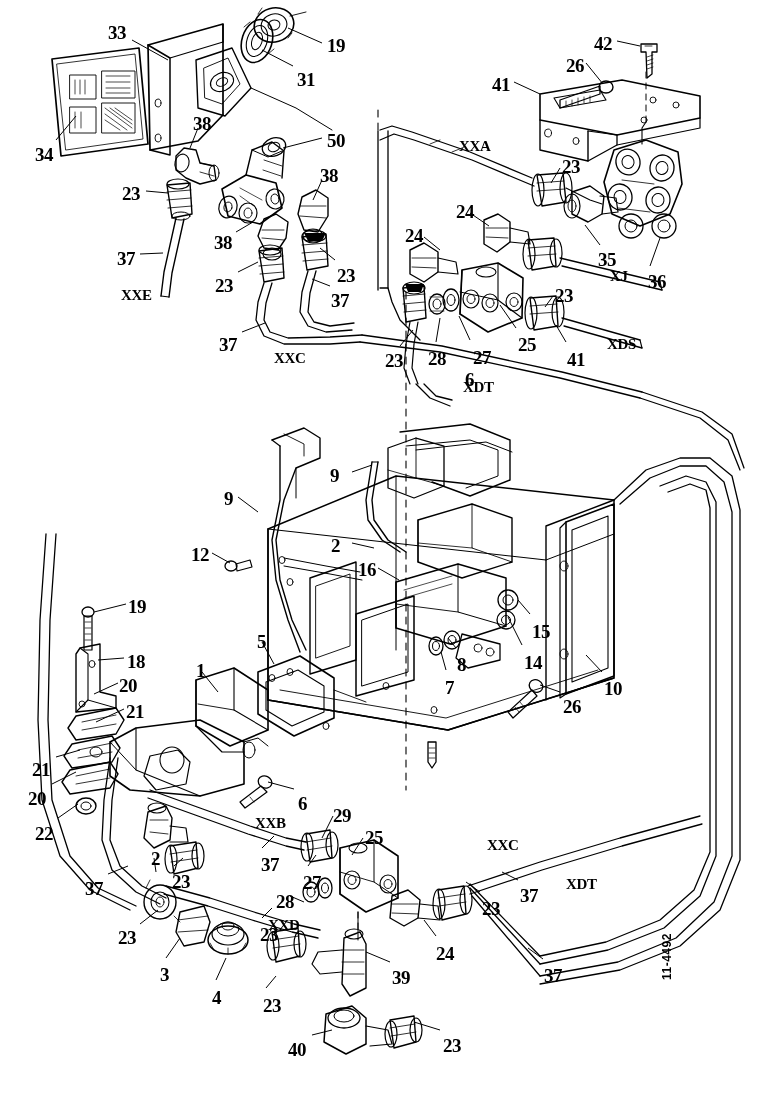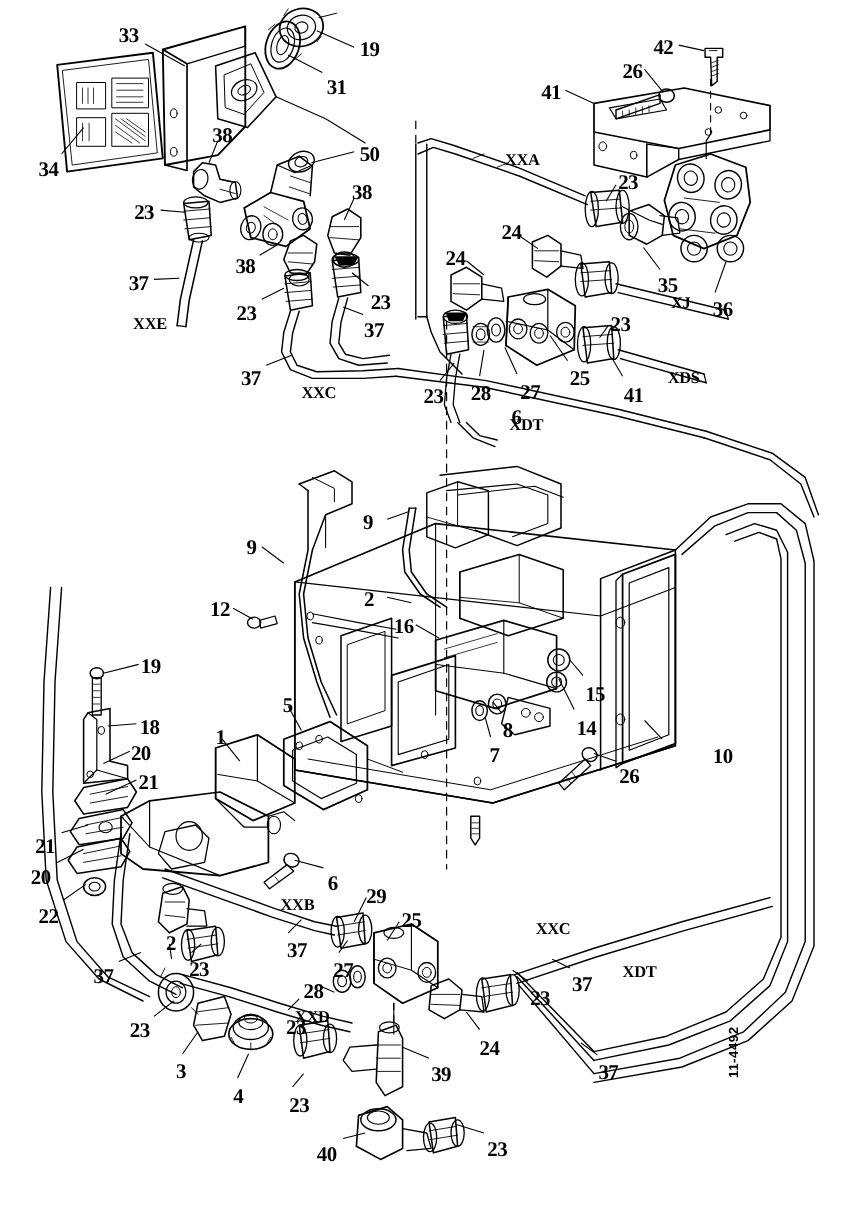--- a/index.html
+++ b/index.html
@@ -697,21 +697,21 @@
       <div class="code" style="left: 607px; top: 337px;">XDS</div>
       <div class="cal" style="left: 567px; top: 350px;">41</div>
       <div class="code" style="left: 463px; top: 380px;">XDT</div>
       <div class="cal" style="left: 330px; top: 466px;">9</div>
       <div class="cal" style="left: 224px; top: 489px;">9</div>
       <div class="cal" style="left: 191px; top: 545px;">12</div>
       <div class="cal" style="left: 331px; top: 536px;">2</div>
       <div class="cal" style="left: 358px; top: 560px;">16</div>
       <div class="cal" style="left: 532px; top: 622px;">15</div>
       <div class="cal" style="left: 524px; top: 653px;">14</div>
-      <div class="cal" style="left: 604px; top: 679px; margin-left: 44px;">10</div>
+      <div class="cal" style="left: 604px; top: 679px;">10</div>
       <div class="cal" style="left: 457px; top: 655px;">8</div>
       <div class="cal" style="left: 445px; top: 678px;">7</div>
       <div class="cal" style="left: 563px; top: 697px;">26</div>
       <div class="cal" style="left: 128px; top: 597px; text-align: center;">19</div>
       <div class="cal" style="left: 127px; top: 652px;">18</div>
       <div class="cal" style="left: 119px; top: 676px;">20</div>
       <div class="cal" style="left: 126px; top: 702px;">21</div>
       <div class="cal" style="left: 257px; top: 632px;">5</div>
       <div class="cal" style="left: 196px; top: 661px;">1</div>
       <div class="cal" style="left: 32px; top: 760px;">21</div>

